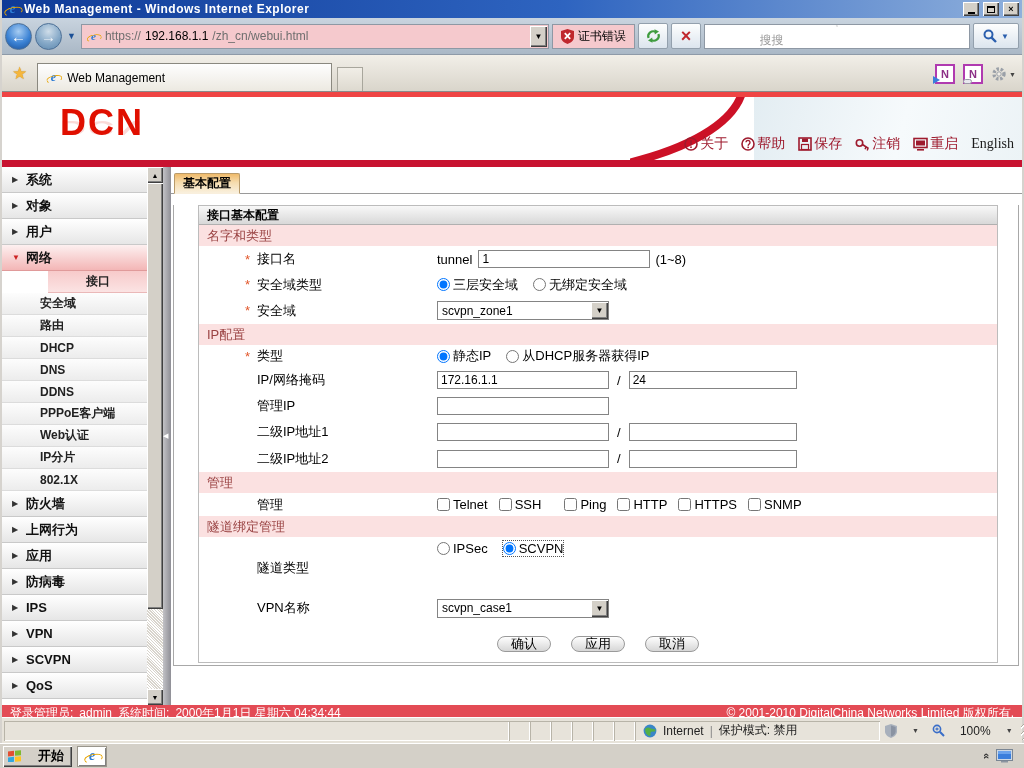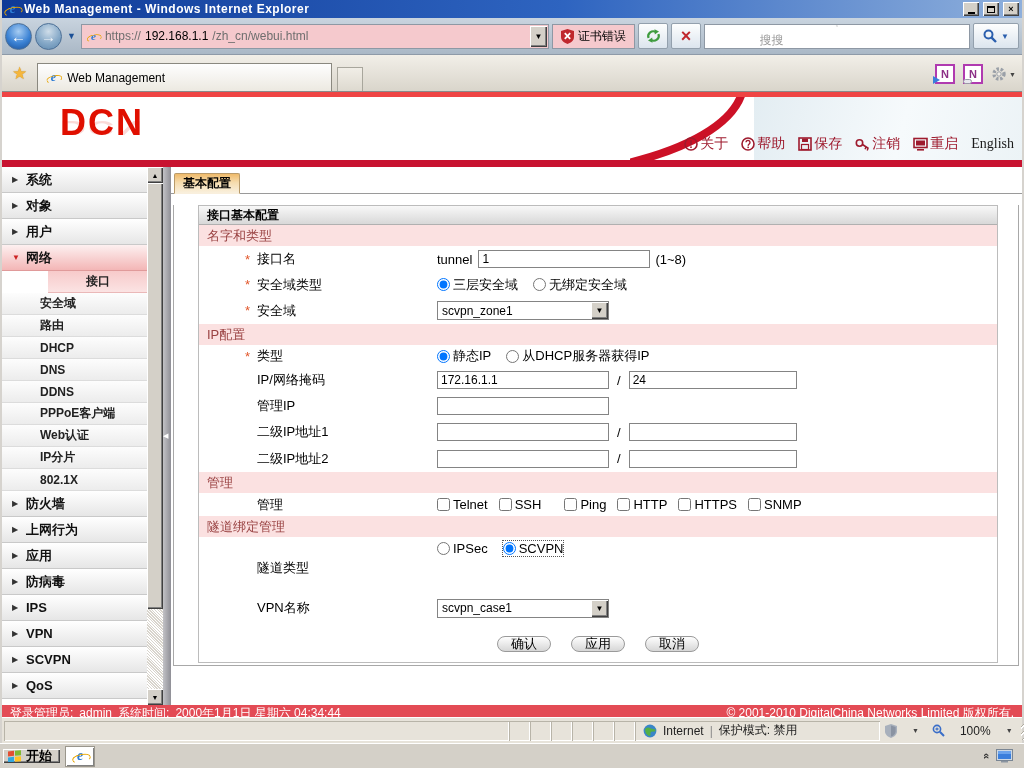--- a/index.html
+++ b/index.html
@@ -156,21 +156,21 @@
   .sb-cell{flex:0 0 21px;}
   .sb-zone{flex:0 0 245px;display:flex;align-items:center;gap:6px;padding:0 8px;}
   .sb-right{margin-left:auto;display:flex;align-items:center;gap:3px;padding-right:2px;}
   .sb-ctl{height:20px;display:flex;align-items:center;gap:15px;padding:0 5px;}
   .grip{width:13px;height:18px;background:
     repeating-linear-gradient(135deg,transparent 0 3px,#b0aca0 3px 4px,#fff 4px 5px);}
 
   
   .taskbar{position:absolute;left:0;bottom:0;width:1024px;height:25px;background:#d4d0c8;
     border-top:1px solid #fff;display:flex;align-items:center;padding:0 3px;gap:5px;}
-  .startbtn{height:14px;padding:0 8px 0 5px;display:flex;align-items:center;gap:4px;background:#d4d0c8;
+  .startbtn{height:21px;padding:0 8px 0 5px;display:flex;align-items:center;gap:16px;background:#d4d0c8;
     box-shadow:inset 1px 1px 0 #fff,inset -1px -1px 0 #404040,inset -2px -2px 0 #808080;
     font-weight:bold;font-size:13px;color:#000;cursor:pointer;}
   .qlie{width:30px;height:21px;background:#fff;display:flex;align-items:center;justify-content:center;
     box-shadow:inset 1px 1px 0 #fff,inset -1px -1px 0 #808080;border:1px solid #9a968c;}
   .tray{margin-left:auto;display:flex;align-items:center;gap:6px;height:21px;padding:0 8px;}
   .chev{font-size:11px;font-weight:bold;color:#333;transform:rotate(90deg);display:inline-block;}
 </style>
 </head>
 <body>
 

